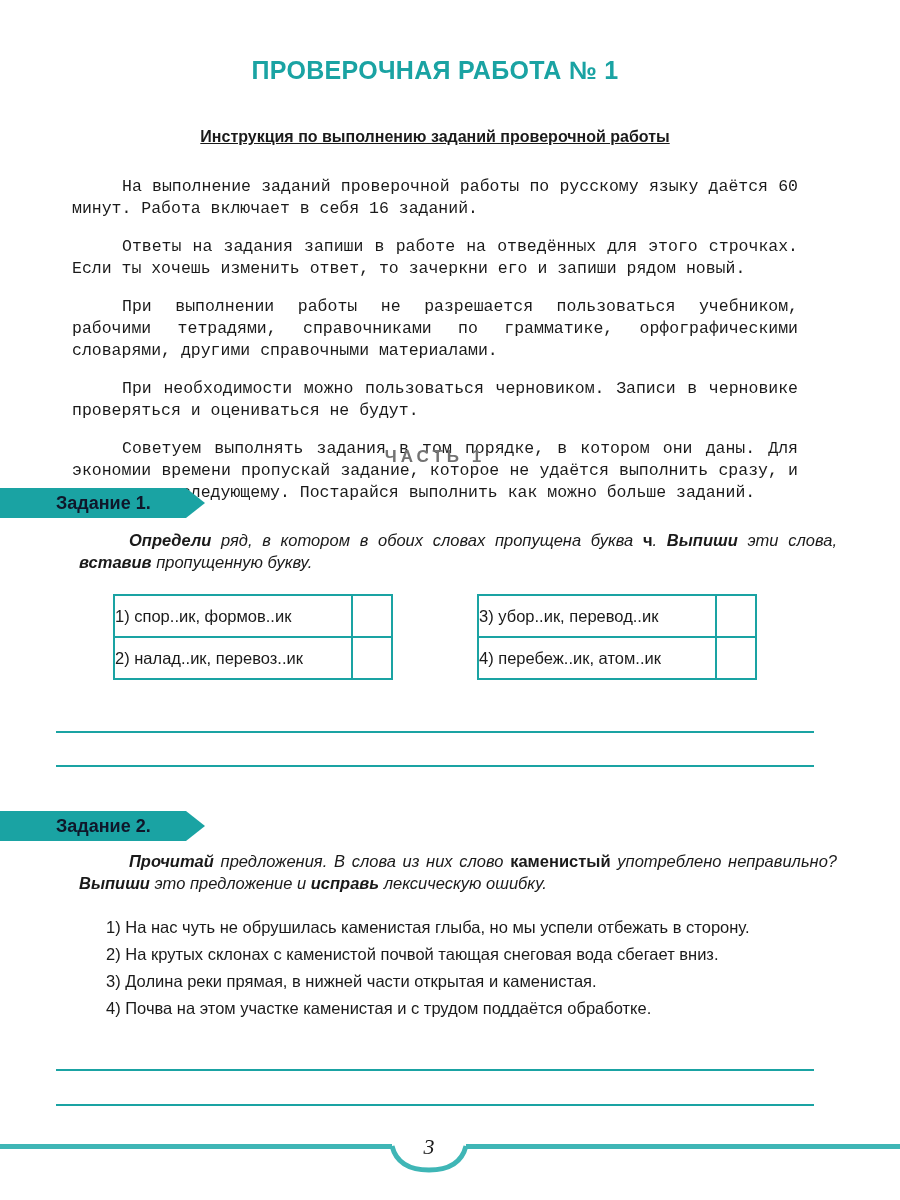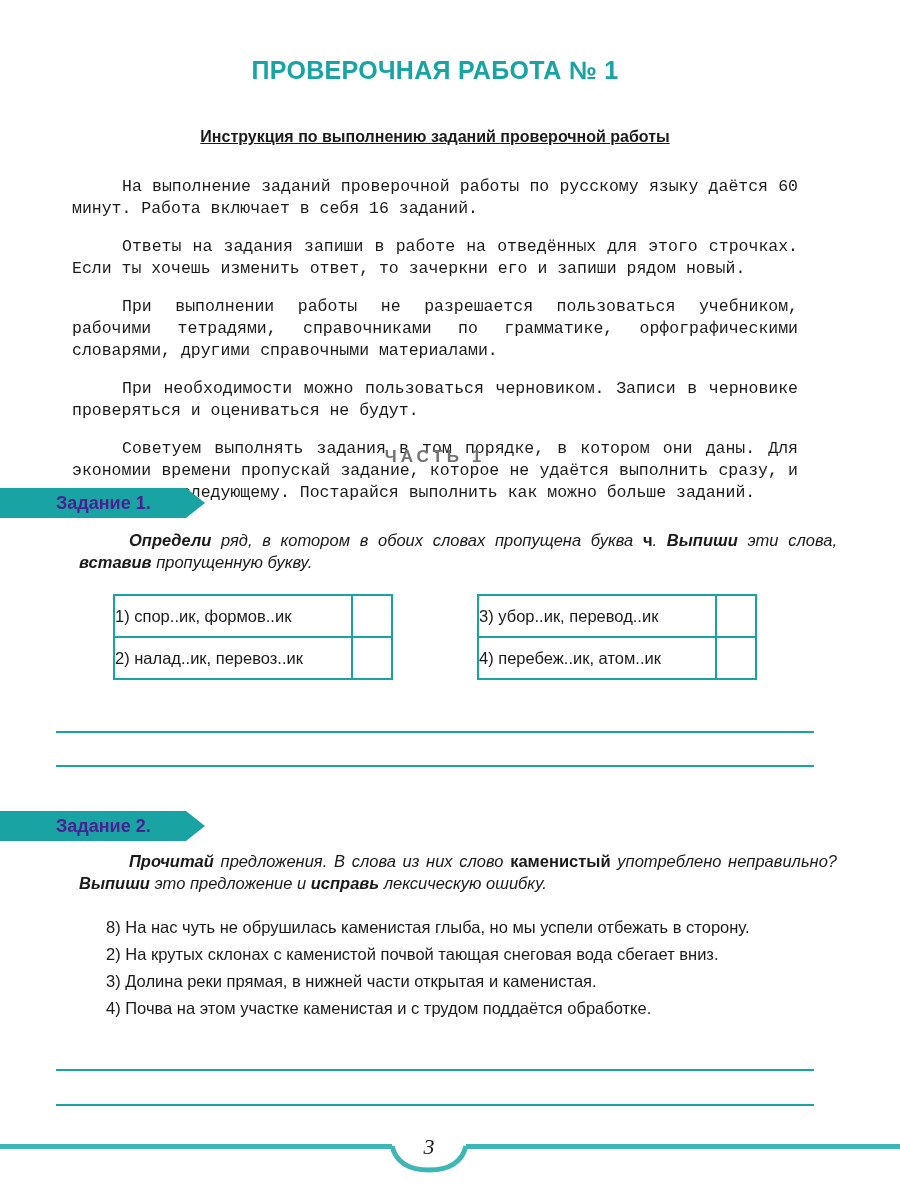--- a/index.html
+++ b/index.html
@@ -8,21 +8,21 @@
   .title { position:absolute; top:56px; left:0; width:870px; text-align:center;
            font-size:25px; font-weight:bold; color:#1aa3a3; letter-spacing:0.3px; }
   .subtitle { position:absolute; top:128px; left:0; width:870px; text-align:center;
               font-size:16px; font-weight:bold;text-decoration:underline; }
   .instr { position:absolute; top:160px; left:56px; width:758px;
            font-size:16.5px; line-height:22px; text-align:justify; }
   .instr p { margin:16px; text-indent:50px;font-family:Liberation Mono, monospace; }
   .part { position:absolute; top:447px; left:0; width:870px; text-align:center;
           font-size:17px; font-weight:bold; color:#737373; letter-spacing:4px; }
   .task-banner { position:absolute; left:0; height:30px; width:205px;
-                 background:#1aa3a3; color:#4c1d95; font-weight:bold; font-size:18px;
+                 background:#1aa3a3; color:#0f172a; font-weight:bold; font-size:18px;
                  clip-path:polygon(0 0, 186px 0, 205px 50%, 186px 100%, 0 100%);
                  box-sizing:border-box; padding-left:56px; line-height:30px; }
   .task-text { position:absolute; left:56px; width:758px; font-size:16.5px; line-height:22px;
                font-style:italic; text-align:justify;margin-left:23px; }
   .task-text .indent { display:inline-block; width:50px; }
   .task-text b { font-style:italic; }
   .task-text .bn { font-style:normal; }
   table.opts { position:absolute; border-collapse:collapse; font-size:16.5px; }
   table.opts td { border:2px solid #1aa3a3; height:40px; padding:0 0; }
   table.opts td.ans { width:38px; padding:0; }
@@ -83,21 +83,21 @@
 
 <div class="line" style="top:731px;"></div>
 <div class="line" style="top:765px;"></div>
 
 <div class="task-banner" style="top:811px;">Задание 2.</div>
 <div class="task-text" style="top:850px;">
   <span class="indent"></span><b>Прочитай</b><span> предложения. В слова из них слово </span><b class="bn">каменистый</b><span> употреблено неправильно? </span><b>Выпиши</b><span> это предложение и </span><b>исправь</b><span> лексическую ошибку.</span>
 </div>
 
 <div class="sentences">
-  <div>8) На нас чуть не обрушилась каменистая глыба, но мы успели отбежать в сторону.</div>
+  <div>1) На нас чуть не обрушилась каменистая глыба, но мы успели отбежать в сторону.</div>
   <div>2) На крутых склонах с каменистой почвой тающая снеговая вода сбегает вниз.</div>
   <div>3) Долина реки прямая, в нижней части открытая и каменистая.</div>
   <div>4) Почва на этом участке каменистая и с трудом поддаётся обработке.</div>
 </div>
 
 <div class="line" style="top:1069px;"></div>
 <div class="line" style="top:1104px;"></div>
 
 <div class="footer-line" style="left:0; width:392px;"></div>
 <div class="footer-line" style="left:466px; width:434px;"></div>

